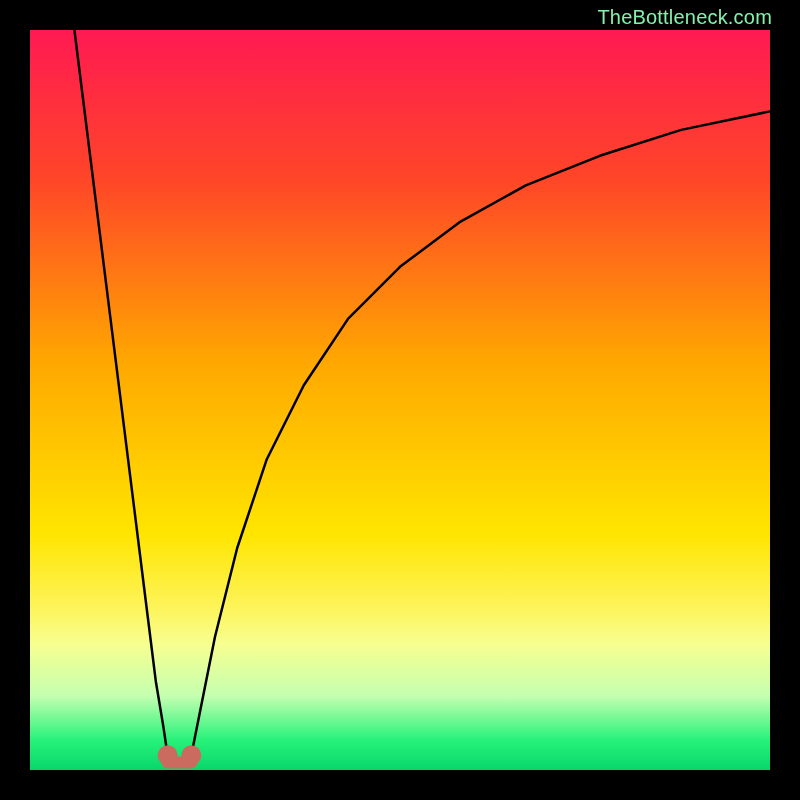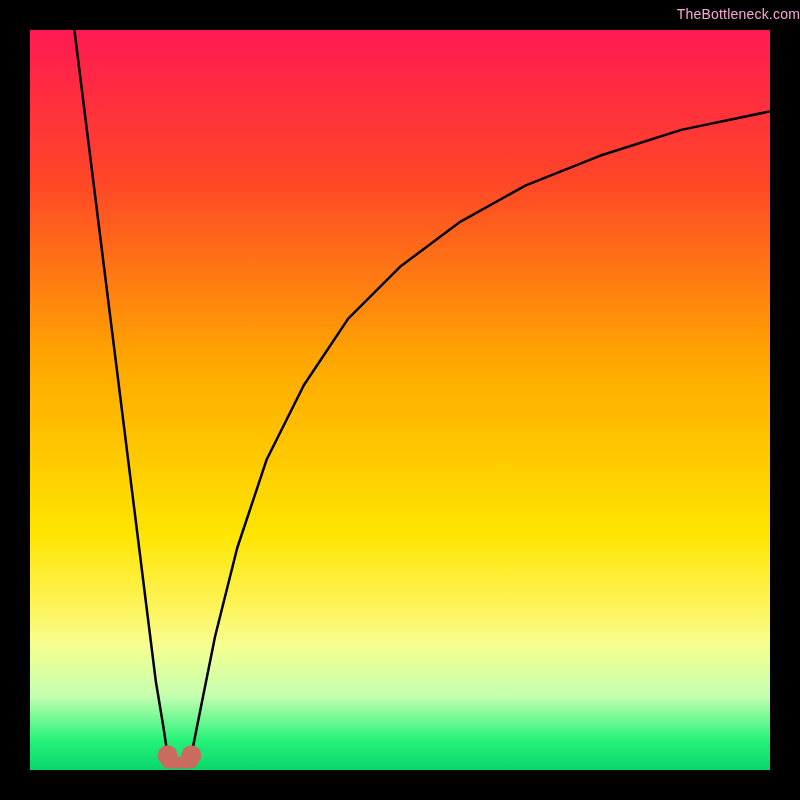--- a/index.html
+++ b/index.html
@@ -23,23 +23,23 @@
     position: absolute;
     left: 0;
     top: 0;
     width: 740px;
     height: 740px;
     
   }
   .watermark {
     position: absolute;
     top: 6px;
-    right: 0;
-    color: #f9a8d4;
-    font-size: 14px;
+    right: 28px;
+    color: #86efac;
+    font-size: 20px;
     letter-spacing: 0.2px;
     font-weight: 500;
   }
   svg.curve {
     position: absolute;
     left: 0;
     top: 0;
     width: 740px;
     height: 740px;
     overflow: visible;

